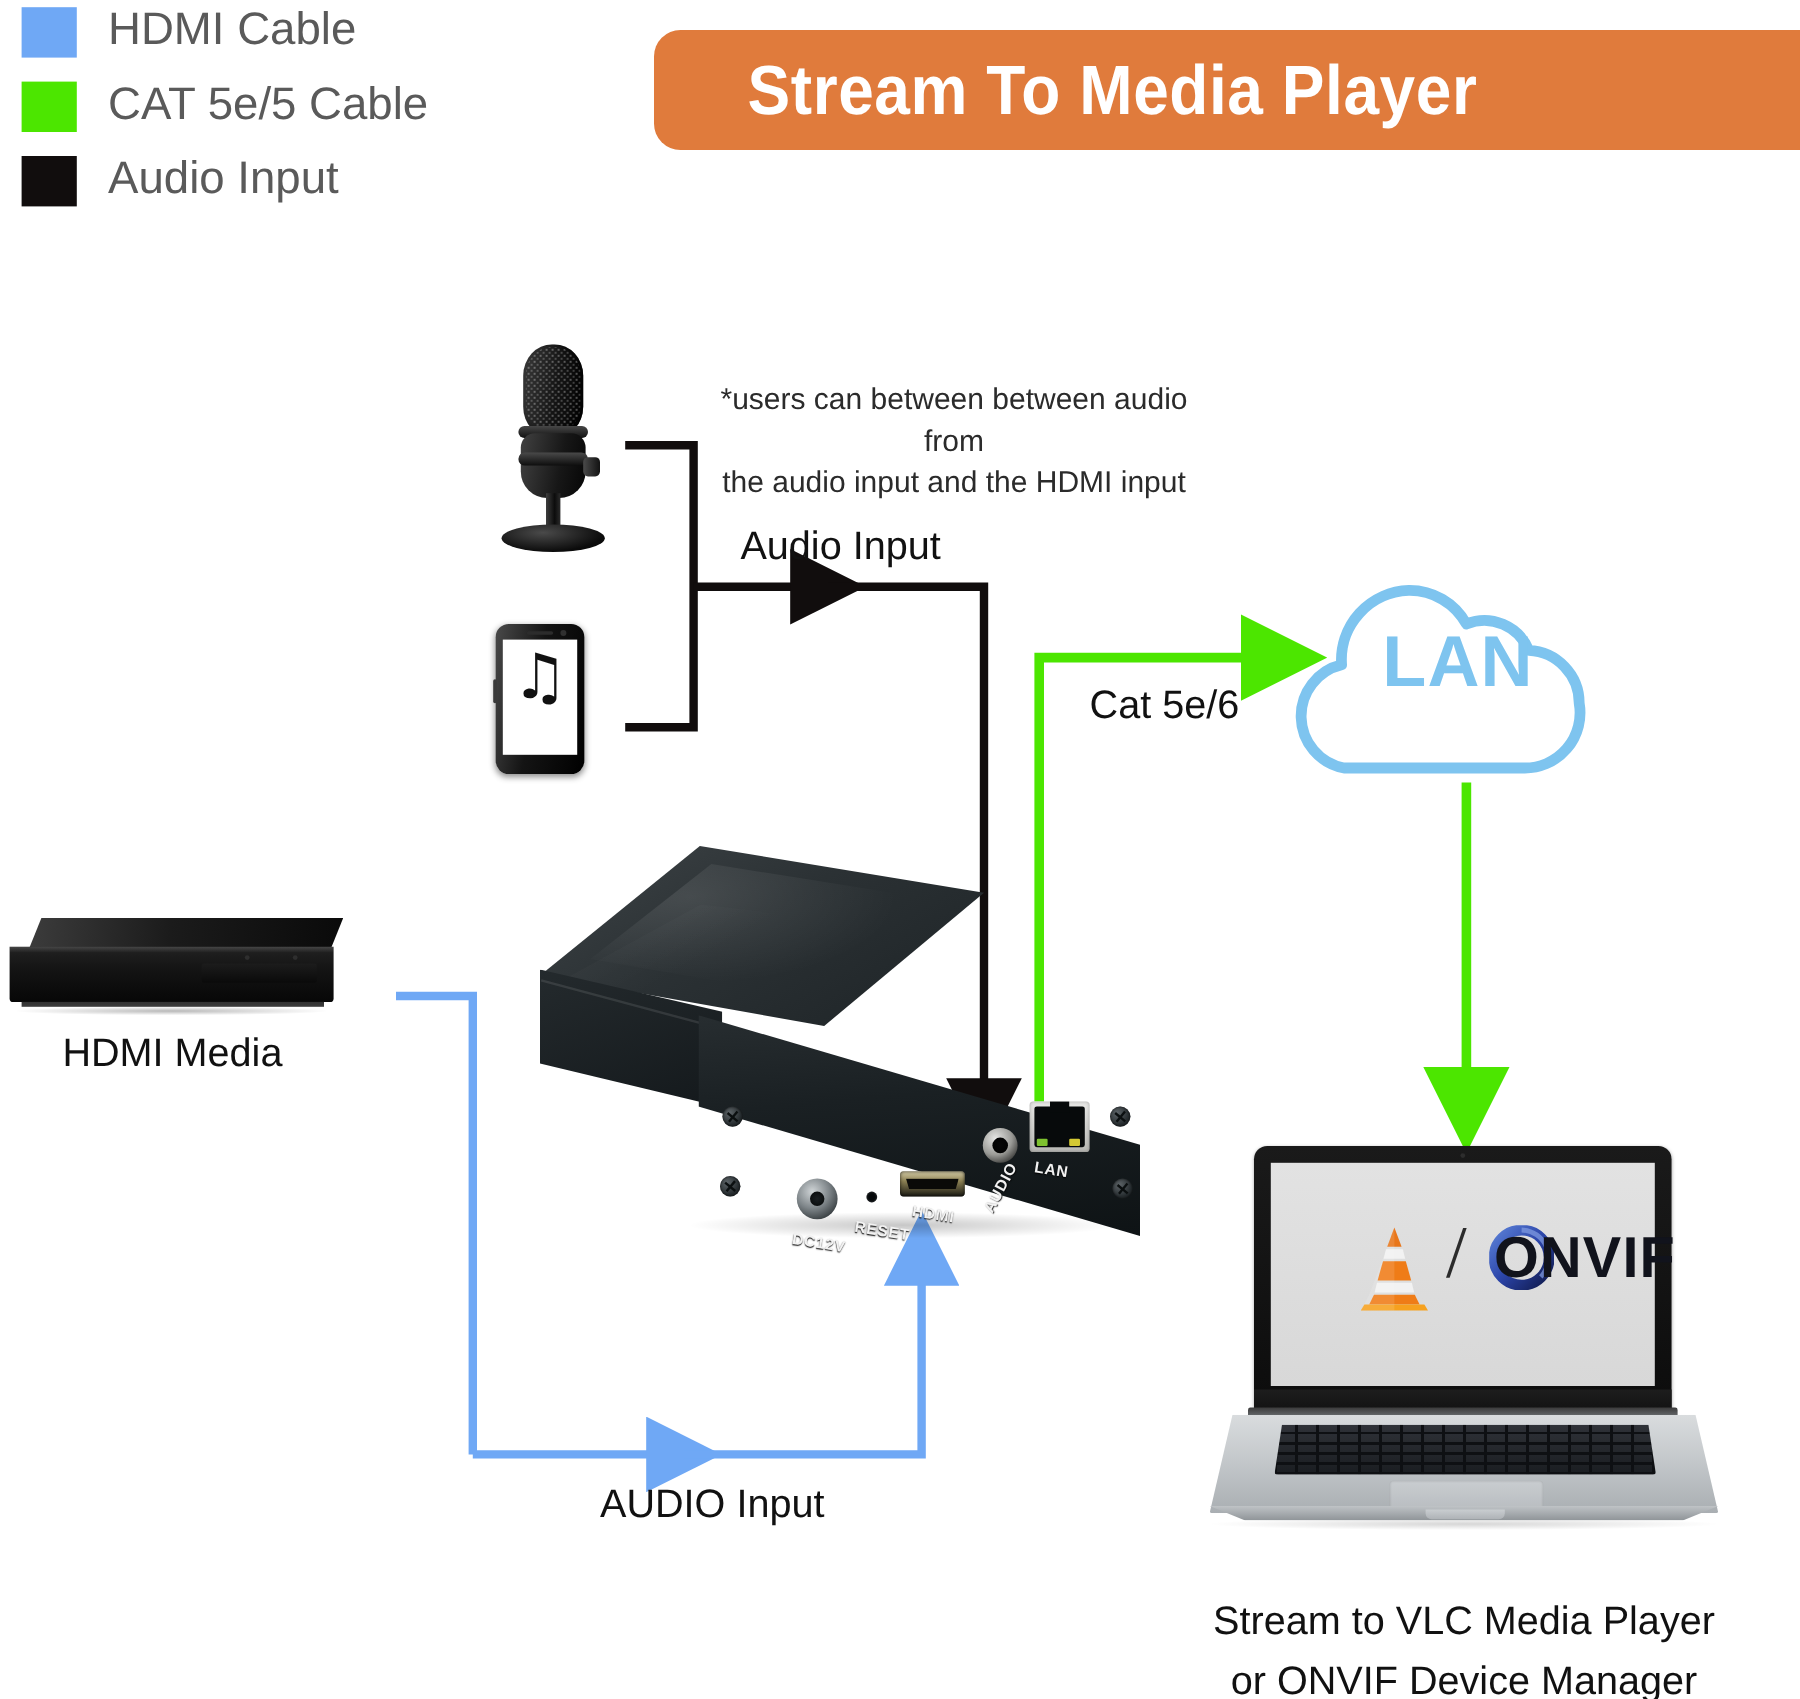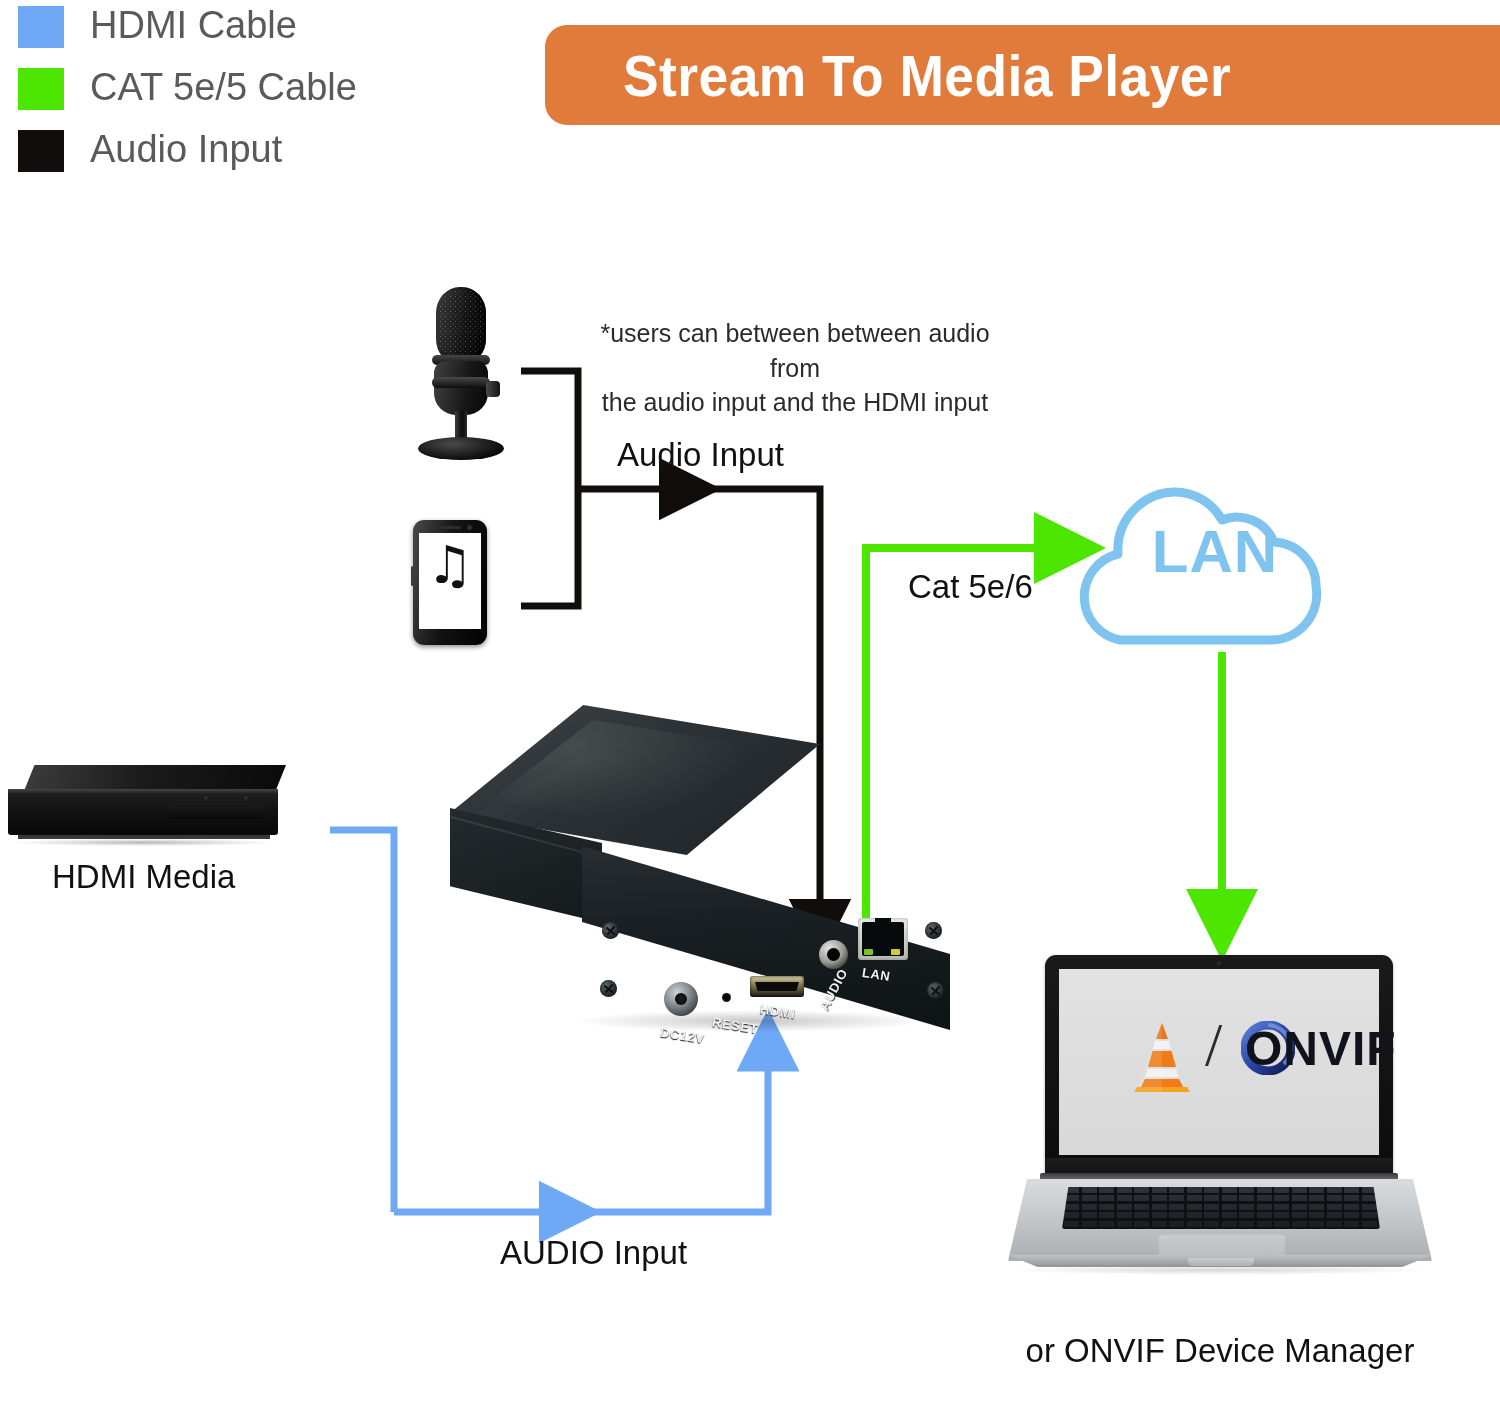--- a/index.html
+++ b/index.html
@@ -371,14 +371,15 @@
   <div class="lid-chin"></div>
   <div class="hinge"></div>
   <div class="base"></div>
   <div class="kbd"></div>
   <div class="trackpad"></div>
   <div class="base-edge"></div>
   <div class="notch"></div>
 </div>
 
 <div class="abs caption" style="left:965px;top:1326px;width:510px;">
+  <div>Stream to VLC Media Player</div>
   <div>or ONVIF Device Manager</div>
 </div>
 
 </body></html>

